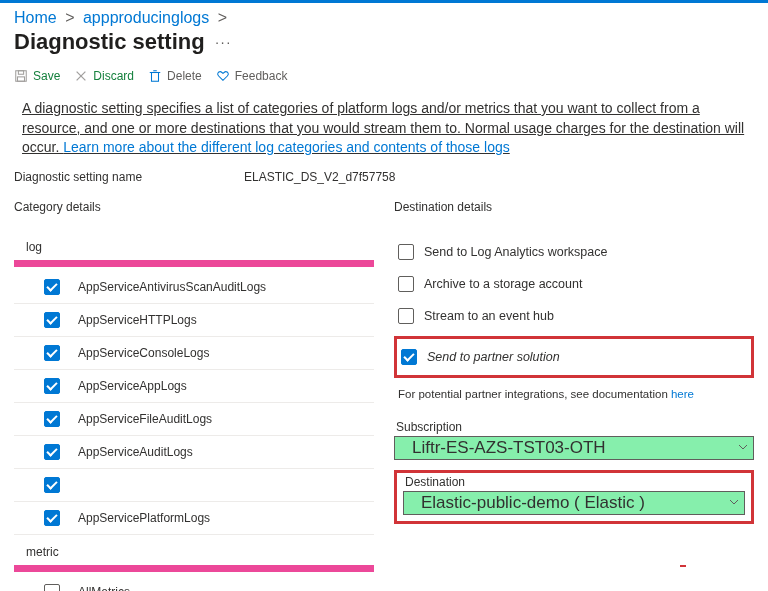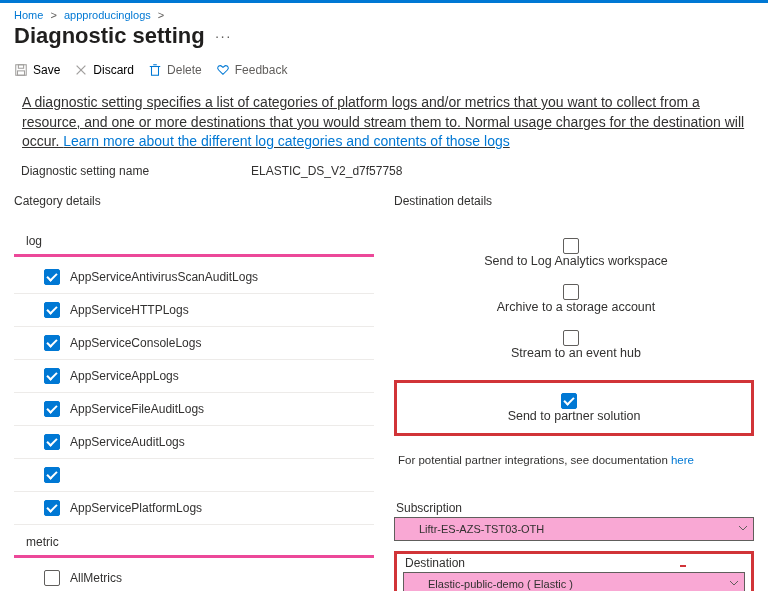--- a/index.html
+++ b/index.html
@@ -4,56 +4,56 @@
 <style>
   * { box-sizing: border-box; margin: 0; padding: 0; }
   body {
     font-family: "Segoe UI", Arial, sans-serif;
     font-size: 12px;
     color: #323130;
     background: #fff;
     width: 768px;
   }
   .topbar { height: 3px; background: #0078d4; }
-  .breadcrumb { padding: 6px 14px 0 14px; font-size: 11px; }
+  .breadcrumb { padding: 6px 14px 0 14px; font-size: 16px; }
   .breadcrumb a { color: #0078d4; text-decoration: none; }
   .crumb-sep { color: #605e5c; margin: 0 4px; }
   .title-row { display: flex; align-items: center; padding: 2px 0 10px 14px; }
   .page-title { font-size: 22px; font-weight: 600; color: #201f1e; }
   .ellipsis { margin-left: 10px; font-size: 14px; color: #605e5c; letter-spacing: 1px; }
   .toolbar { display: flex; align-items: center; gap: 14px; padding: 4px 14px 8px 14px; border-bottom: none; font-size: 12px;}
   .toolbar .tbtn { display: flex; align-items: center; gap: 5px; color: #605e5c; cursor: pointer; }
-  .toolbar .tbtn.disabled { color: #000000; justify-content: center; }
+  .toolbar .tbtn.disabled { color: #15803d; justify-content: center; }
   .toolbar .tbtn svg { width: 14px; height: 14px; }
   .tbtn-del { color: #323130; }
   .tbtn-del svg { stroke: #0078d4; }
   .tbtn-fb { color: #323130; }
   .tbtn-fb svg { stroke: #0078d4; fill:none;}
   .desc { padding: 8px 14px 6px 22px; font-size: 14px; line-height: 1.4; color: #323130; text-decoration: underline; }
   .desc a { color: #0078d4; text-decoration: none; }
-  .fieldrow { display: flex; align-items: center; padding: 6px 21px; font-size: 12px; }
+  .fieldrow { display: flex; align-items: center; padding: 6px 14px; font-size: 12px; }
   .fieldrow .lbl { width: 230px; color: #323130; }
   .fieldrow .val { color: #323130; }
   .cols { display: flex; padding: 10px 14px 20px 14px; gap: 20px; }
   .col-left { width: 50%; }
   .col-right { width: 50%; }
   .section-head { font-size: 12px; color: #323130; margin-bottom: 22px; }
-  .subhead { font-size: 12px; color: #323130; padding: 4px 0 6px 12px; border-bottom: 3px solid #ec4899; margin-bottom: 4px;}
-  .log-item { display: flex; align-items: center; padding: 8px 0 8px 30px; border-bottom: 1px solid #edebe9; font-size: 12px;}
+  .subhead { font-size: 12px; color: #323130; padding: 4px 0 6px 12px; border-bottom: 7px solid #ec4899; margin-bottom: 4px;}
+  .log-item { display: flex; align-items: center; padding: 8px 0 8px 30px; border-bottom: 1px solid #edebe9; font-size: 12px; gap: 8px;}
   .chk { width: 16px; height: 16px; border: 1px solid #605e5c; border-radius: 2px; display: inline-flex; align-items: center; justify-content: center; margin-right: 10px; flex-shrink:0;}
   .chk.checked { background: #0078d4; border-color: #0078d4; }
   .chk.checked::after { content: ""; width: 4px; height: 8px; border: solid #fff; border-width: 0 2px 2px 0; transform: rotate(45deg); margin-top:-2px;}
-  .dest-item { display: flex; align-items: center; padding: 8px 0 8px 4px; font-size: 12.5px; flex-direction: column;}
-  .highlight-box { border: 3px solid #d13438; padding: 2px 4px 2px 0; margin: 12px 0; }
+  .dest-item { display: flex; align-items: center; padding: 8px 0 8px 4px; font-size: 12.5px;}
+  .highlight-box { border: 3px solid #d13438; padding: 2px 4px 2px 0; margin: 4px 0; font-style: italic; }
   .note { font-size: 11.5px; padding: 6px 0 14px 4px; }
   .note a { color: #0078d4; text-decoration: none; margin-top: 20px;}
-  .field-group { margin-top: 21px; }
+  .field-group { margin-top: 6px; }
   .field-label { font-size: 12px; padding-left: 2px; margin-bottom: 2px; }
   .select-wrap { position: relative; width: 100%; }
-  .select { width: 100%; border: 1px solid #605e5c; padding: 4px 22px 4px 24px; font-size: 11px; background: #f9a8d4; height: 24px; line-height: 14px;}
+  .select { width: 100%; border: 1px solid #605e5c; padding: 4px 22px 4px 17px; font-size: 17px; background: #86efac; height: 24px; line-height: 14px;}
   .select-caret { position: absolute; right: 6px; top: 50%; transform: translateY(-50%); pointer-events: none; }
   .select-caret svg { width: 10px; height: 10px; }
   .dest-group { border: 3px solid #d13438; padding: 2px 6px 6px 6px; margin-top: 10px;}
   .red-dot { position: absolute; width: 6px; height: 2px; background:#d13438; left: 680px; top: 565px;}
 </style>
 </head>
 <body>
 
 <div class="topbar"></div>
 

